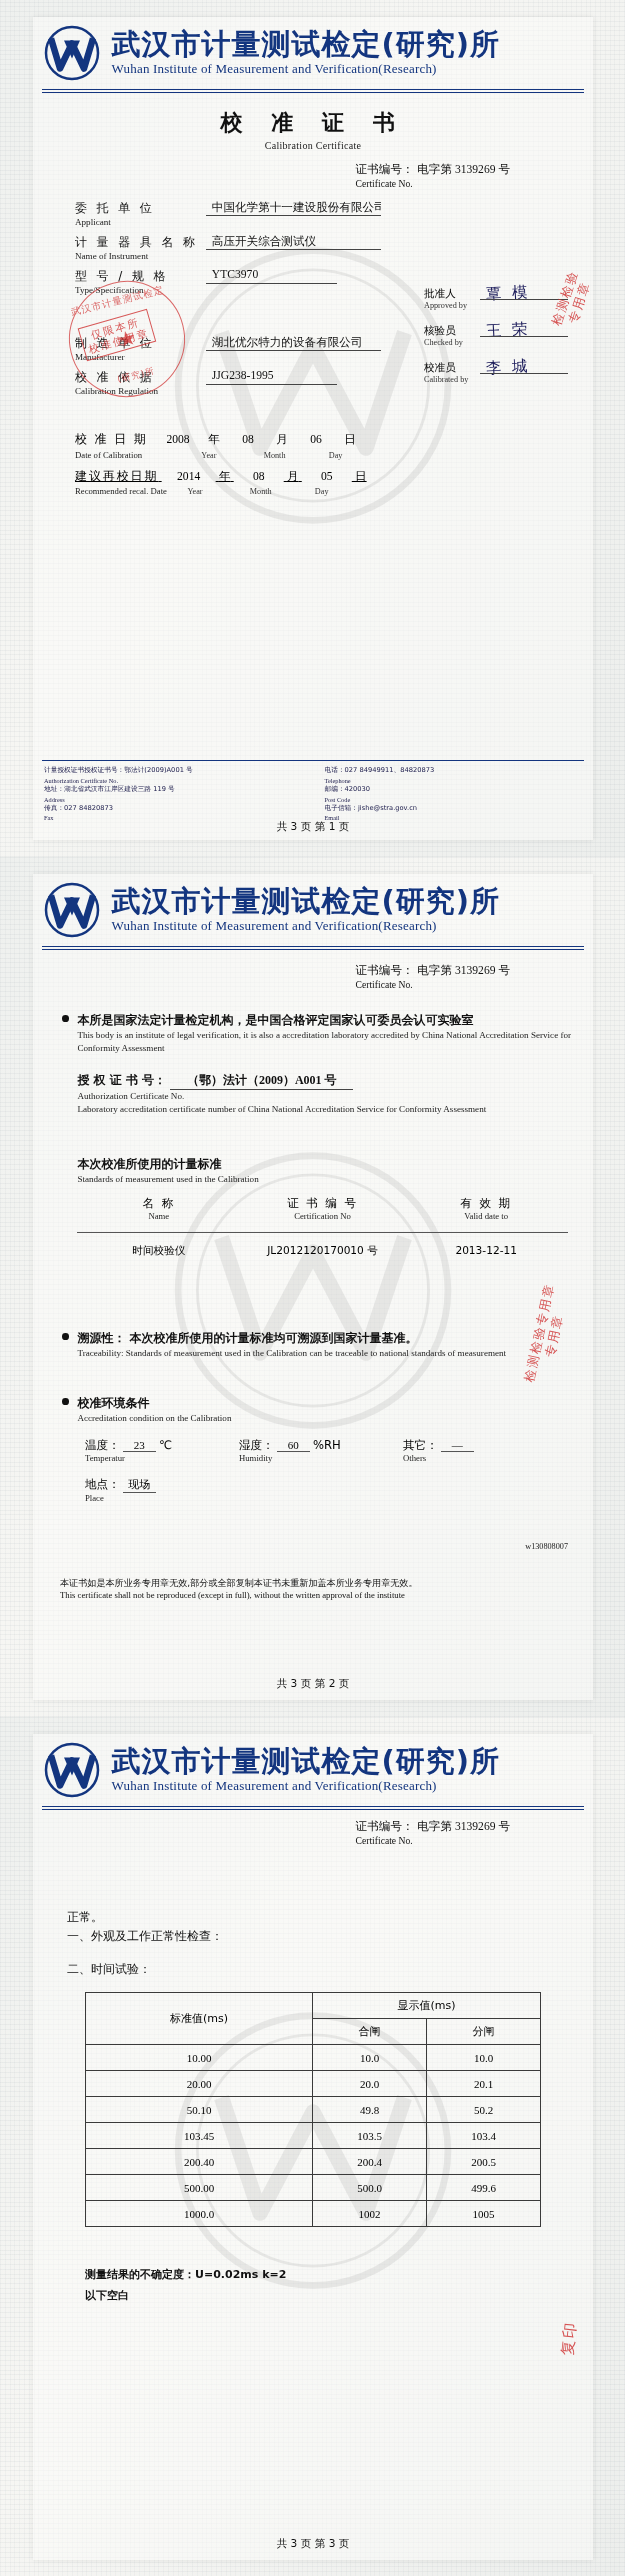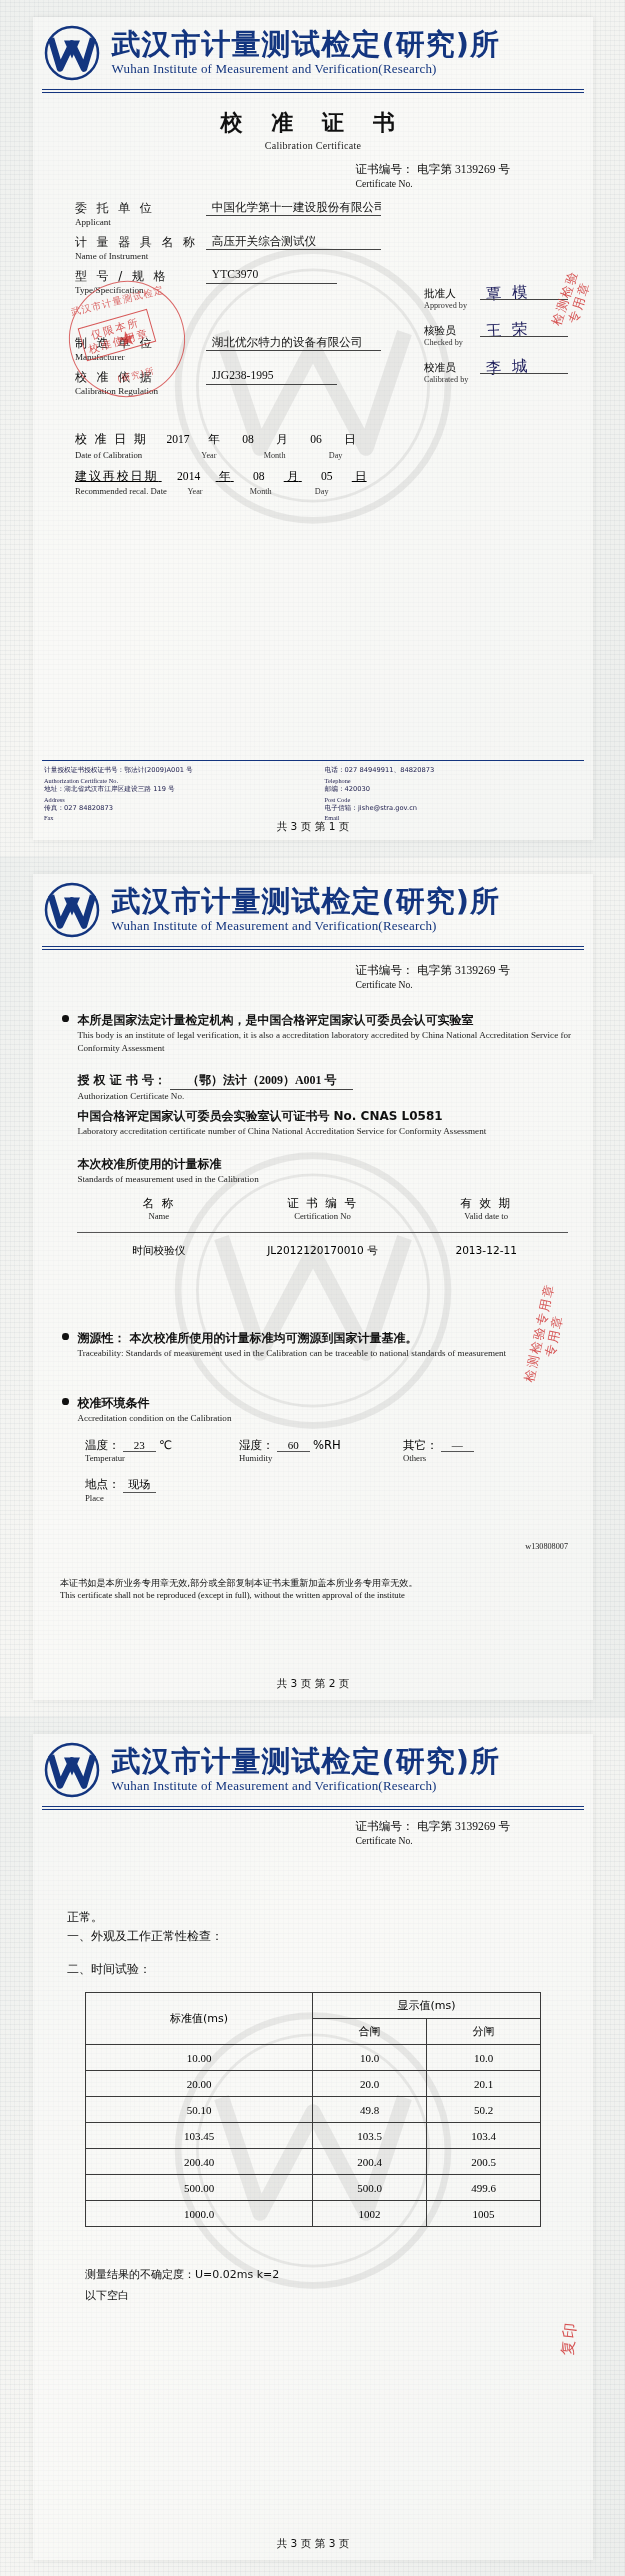--- a/index.html
+++ b/index.html
@@ -402,20 +402,21 @@
     padding: 0 3.9px;
   }
   table.res .cjk { font-family: "DejaVu Sans", sans-serif; font-size: 11px; }
   .note {
     position: absolute;
     left: 85px; right: 58px;
     font-family: "DejaVu Sans", sans-serif;
     font-size: 11px;
     color: #111;
     line-height: 1.7;
+    font-weight: bold;
   }
   .mono { font-family: "Liberation Serif", serif; }
 </style>
 </head>
 <body>
 
 <div class="page p1">
   <div class="paper-tex"></div>
   <div class="sheet"></div>
 
@@ -526,21 +527,21 @@
     <div class="arc-bot">(研究)所</div>
   </div>
   <div class="seal-rect" style="left:81px; top:318px;">
     <div>仅限本所</div>
     <div>校准使用章</div>
   </div>
   <div class="seal-text rot" style="right:25px; top:285px;">检测检验<br>专用章</div>
 
   <div class="drow" style="top:431px;">
     <span class="lab-cn">校 准 日 期</span>
-    <span class="dcell" style="width:54px;">2017</span>
+    <span class="dcell" style="width:54px;">2008</span>
     <span class="dunit-cn">年</span>
     <span class="dcell" style="width:50px;">08</span>
     <span class="dunit-cn">月</span>
     <span class="dcell" style="width:50px;">06</span>
     <span class="dunit-cn">日</span>
   </div>
   <div class="drow" style="top:447px;">
     <span class="lab-en">Date of Calibration</span>
     <span class="dunit-en" style="margin-left:56px;">Year</span>
     <span class="dunit-en" style="margin-left:44px;">Month</span>
@@ -625,21 +626,20 @@
     </div>
   </div>
 
   <div class="bullet" style="top:214px;">
     <div class="body" style="margin-left:15.4px;">
       <div class="b-cn">
         <span>授 权 证 书 号：</span>
         <span class="u-line" style="min-width:183px;">（鄂）法计（2009）A001 号</span>
       </div>
       <div class="b-en">Authorization Certificate No.</div>
-      <div class="b-cn" style="margin-top:3.9px;">中国合格评定国家认可委员会实验室认可证书号 No. CNAS L0581</div>
       <div class="b-en">Laboratory accreditation certificate number of China National Accreditation Service for Conformity Assessment</div>
     </div>
   </div>
 
   <div class="bullet" style="top:298px;">
     <div class="body" style="margin-left:15.4px;">
       <div class="b-cn">本次校准所使用的计量标准</div>
       <div class="b-en">Standards of measurement used in the Calibration</div>
     </div>
   </div>

